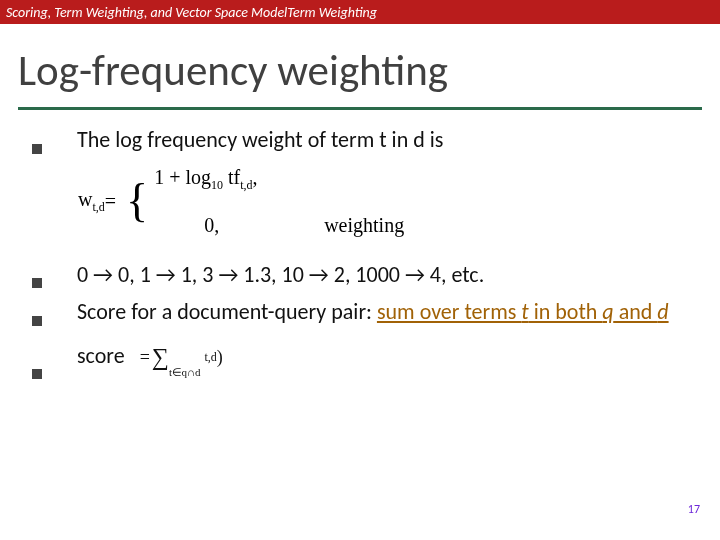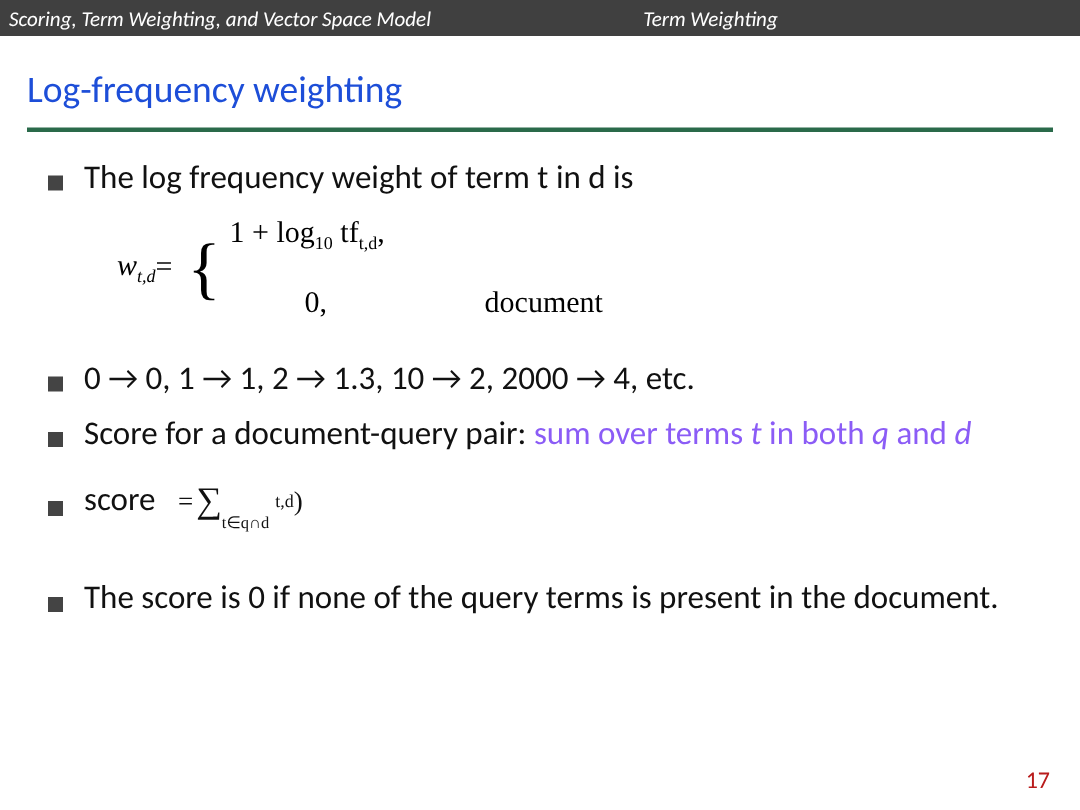--- a/index.html
+++ b/index.html
@@ -7,89 +7,89 @@
     width: 720px;
     height: 540px;
     font-family: Calibri, Arial, sans-serif;
     background: #fff;
     position: relative;
     overflow: hidden;
   }
   .header-bar {
     width: 100%;
     height: 24px;
-    background: #404040;
+    background: #b91c1c;
     display: flex;
     align-items: center;
     color: #fff;
     font-style: italic;
     font-size: 14px;
   }
   .header-left {
     padding-left: 6px;
     flex: 0 0 auto;
   }
   .header-right {
     flex: 1;
-    text-align: center;
     padding-right: 60px;
   }
   .title-area {
     padding: 20px 18px 6px 18px;
   }
   .title {
-    font-size: 25px;
-    color: #1d4ed8;
+    font-size: 43px;
+    color: #404040;
     font-weight: 400;
   }
   .title-rule {
     height: 3px;
     background: #2a6a4a;
     margin: 4px 18px 0 18px;
   }
   .content {
     padding: 16px 32px 0 32px;
   }
   .bullet-row {
     display: flex;
-    align-items: center;
+    align-items: flex-end;
     margin-bottom: 10px;
     font-size: 22px;
     color: #111;
     line-height: 1.25;
+    gap: 21px;
   }
   .bullet-mark {
     flex: 0 0 auto;
     width: 10px;
     height: 10px;
     background: #444;
     margin-top: 9px;
     margin-right: 14px;
   }
   .bullet-text { flex: 1; }
   .formula-block {
     margin: 12px 0 24px 46px;
     font-family: 'Times New Roman', serif;
     font-size: 20px;
   }
   .formula-img {
     display: flex;
     align-items: center;
   }
-  .wt { font-style: italic; }
+  .wt { }
   .brace {
     font-size: 46px;
     line-height: 0.9;
     margin: 0 6px 0 10px;
   }
   .cases { display: flex; flex-direction: column; gap: 21px; }
   .case-row { display: flex; gap: 30px; }
   .case-val { min-width: 140px; }
   .sub { font-size: 12px; vertical-align: sub; }
-  .highlight { color: #8b5cf6; }
+  .highlight { color: #a16207; text-decoration: underline; }
   .italic { font-style: italic; }
   .score-formula {
     display: inline-flex;
     align-items: center;
     font-family: 'Times New Roman', serif;
     font-size: 18px;
     margin-left: 10px;
     vertical-align: middle;
   }
   .sigma {
@@ -97,24 +97,24 @@
     margin: 0 2px;
   }
   .sigma-sub {
     font-size: 11px;
     margin-top: 30px;
     margin-left: -2px;
     margin-right: 4px;
   }
   .page-num {
     position: absolute;
-    bottom: 10px;
+    bottom: 24px;
     right: 20px;
-    font-size: 16px;
-    color: #b91c1c;
+    font-size: 12px;
+    color: #6d28d9;
   }
   .gap { height: 18px; }
 </style>
 </head>
 <body>
 
 <div class="header-bar">
   <div class="header-left">Scoring, Term Weighting, and Vector Space Model</div>
   <div class="header-right">Term Weighting</div>
 </div>
@@ -137,29 +137,29 @@
       <span> = </span>
       <span class="brace">{</span>
       <div class="cases">
         <div class="case-row">
           <span class="case-val">
             <span>1 + log</span><span class="sub">10</span><span> tf</span><span class="sub">t,d</span><span>,</span>
           </span>
         </div>
         <div class="case-row">
           <span class="case-val" style="padding-left:50px">0,</span>
-          <span>document</span>
+          <span>weighting</span>
         </div>
       </div>
     </div>
   </div>
 
   <div class="bullet-row">
     <div class="bullet-mark"></div>
-    <div class="bullet-text">0 → 0, 1 → 1, 2 → 1.3, 10 → 2, 2000 → 4, etc.</div>
+    <div class="bullet-text">0 → 0, 1 → 1, 3 → 1.3, 10 → 2, 1000 → 4, etc.</div>
   </div>
 
   <div class="bullet-row">
     <div class="bullet-mark"></div>
     <div class="bullet-text">
       <span>Score for a document-query pair: </span><span class="highlight">sum over terms </span><span class="highlight italic">t</span><span class="highlight"> in both </span><span class="highlight italic">q</span><span class="highlight"> and </span><span class="highlight italic">d</span>
     </div>
   </div>
 
   <div class="bullet-row">
@@ -171,20 +171,16 @@
         <span class="sigma">∑</span>
         <span class="sigma-sub">t∈q∩d</span>
           <span class="sub">t,d</span>
           <span>)</span>
       </span>
     </div>
   </div>
 
   <div class="gap"></div>
 
-  <div class="bullet-row">
-    <div class="bullet-mark"></div>
-    <div class="bullet-text">The score is 0 if none of the query terms is present in the document.</div>
-  </div>
 
 </div>
 
 <div class="page-num">17</div>
 
 </body></html>

